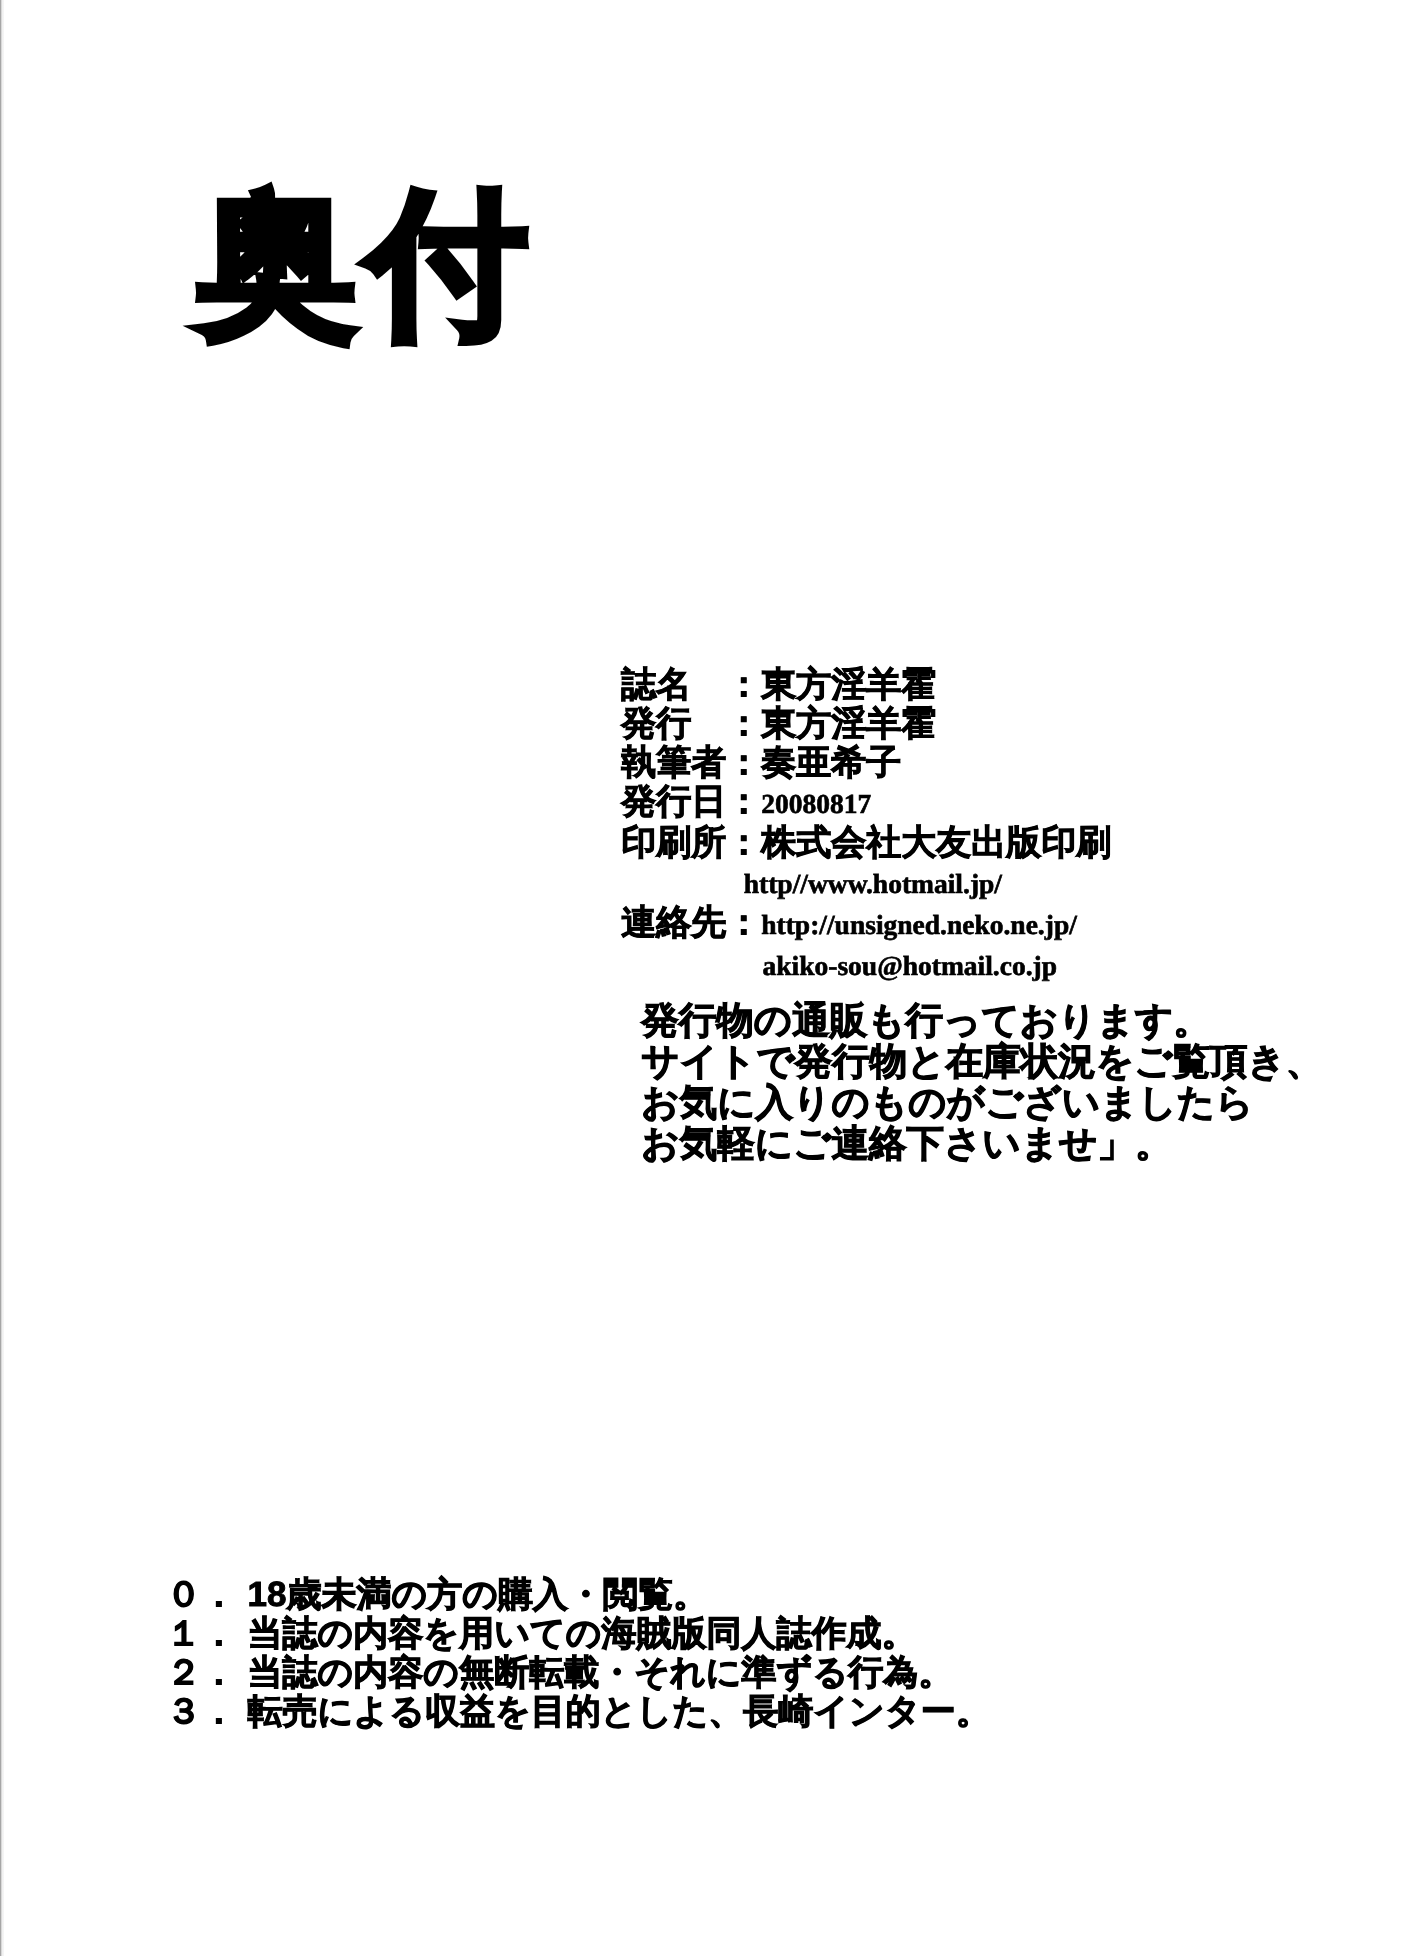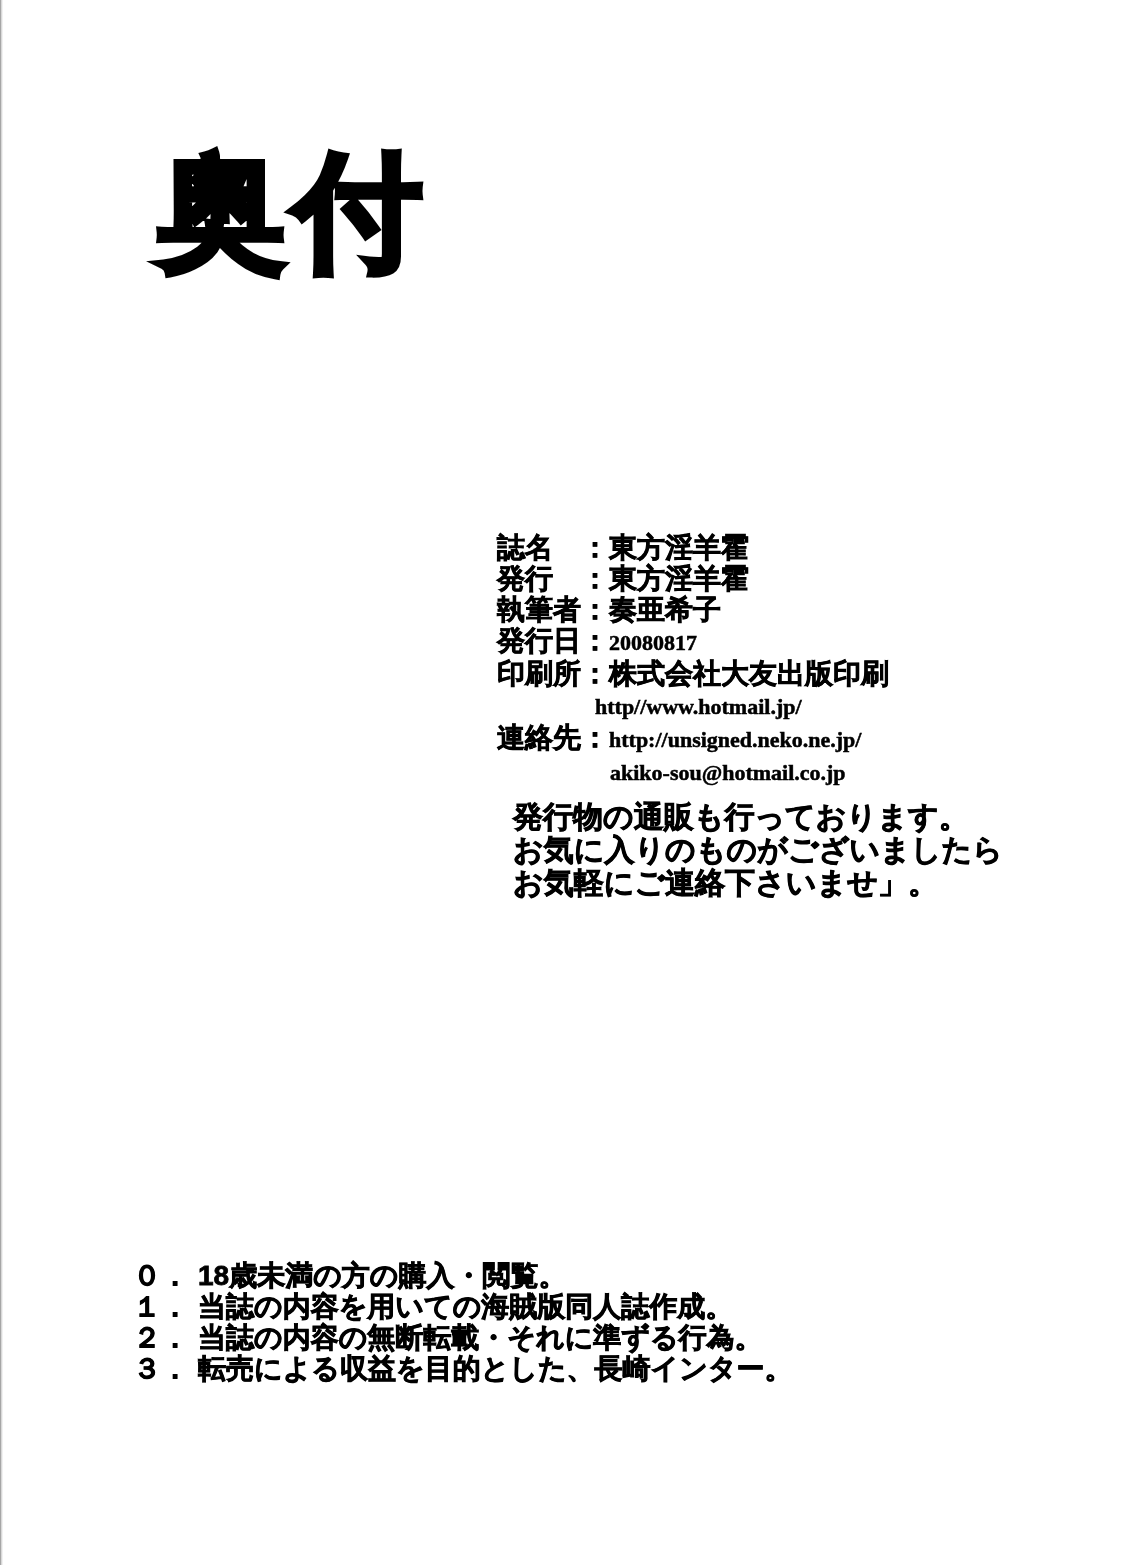--- a/index.html
+++ b/index.html
@@ -117,20 +117,21 @@
     <div class="row">
       <span class="label">連絡先：</span><span class="value latin">http://unsigned.neko.ne.jp/</span>
     </div>
     <div class="row indent-b">
       <span class="value latin">akiko-sou@hotmail.co.jp</span>
     </div>
   </div>
 
   <div class="notice">
     <div>発行物の通販も行っております。</div>
+    <div>サイトで発行物と在庫状況をご覧頂き、</div>
     <div>お気に入りのものがございましたら</div>
     <div>お気軽にご連絡下さいませ」。</div>
   </div>
 
 
   <div class="restrictions-list">
     <div class="list-item">
       <span class="item-number">０．</span>
       <span class="item-text">18歳未満の方の購入・閲覧。</span>
     </div>

